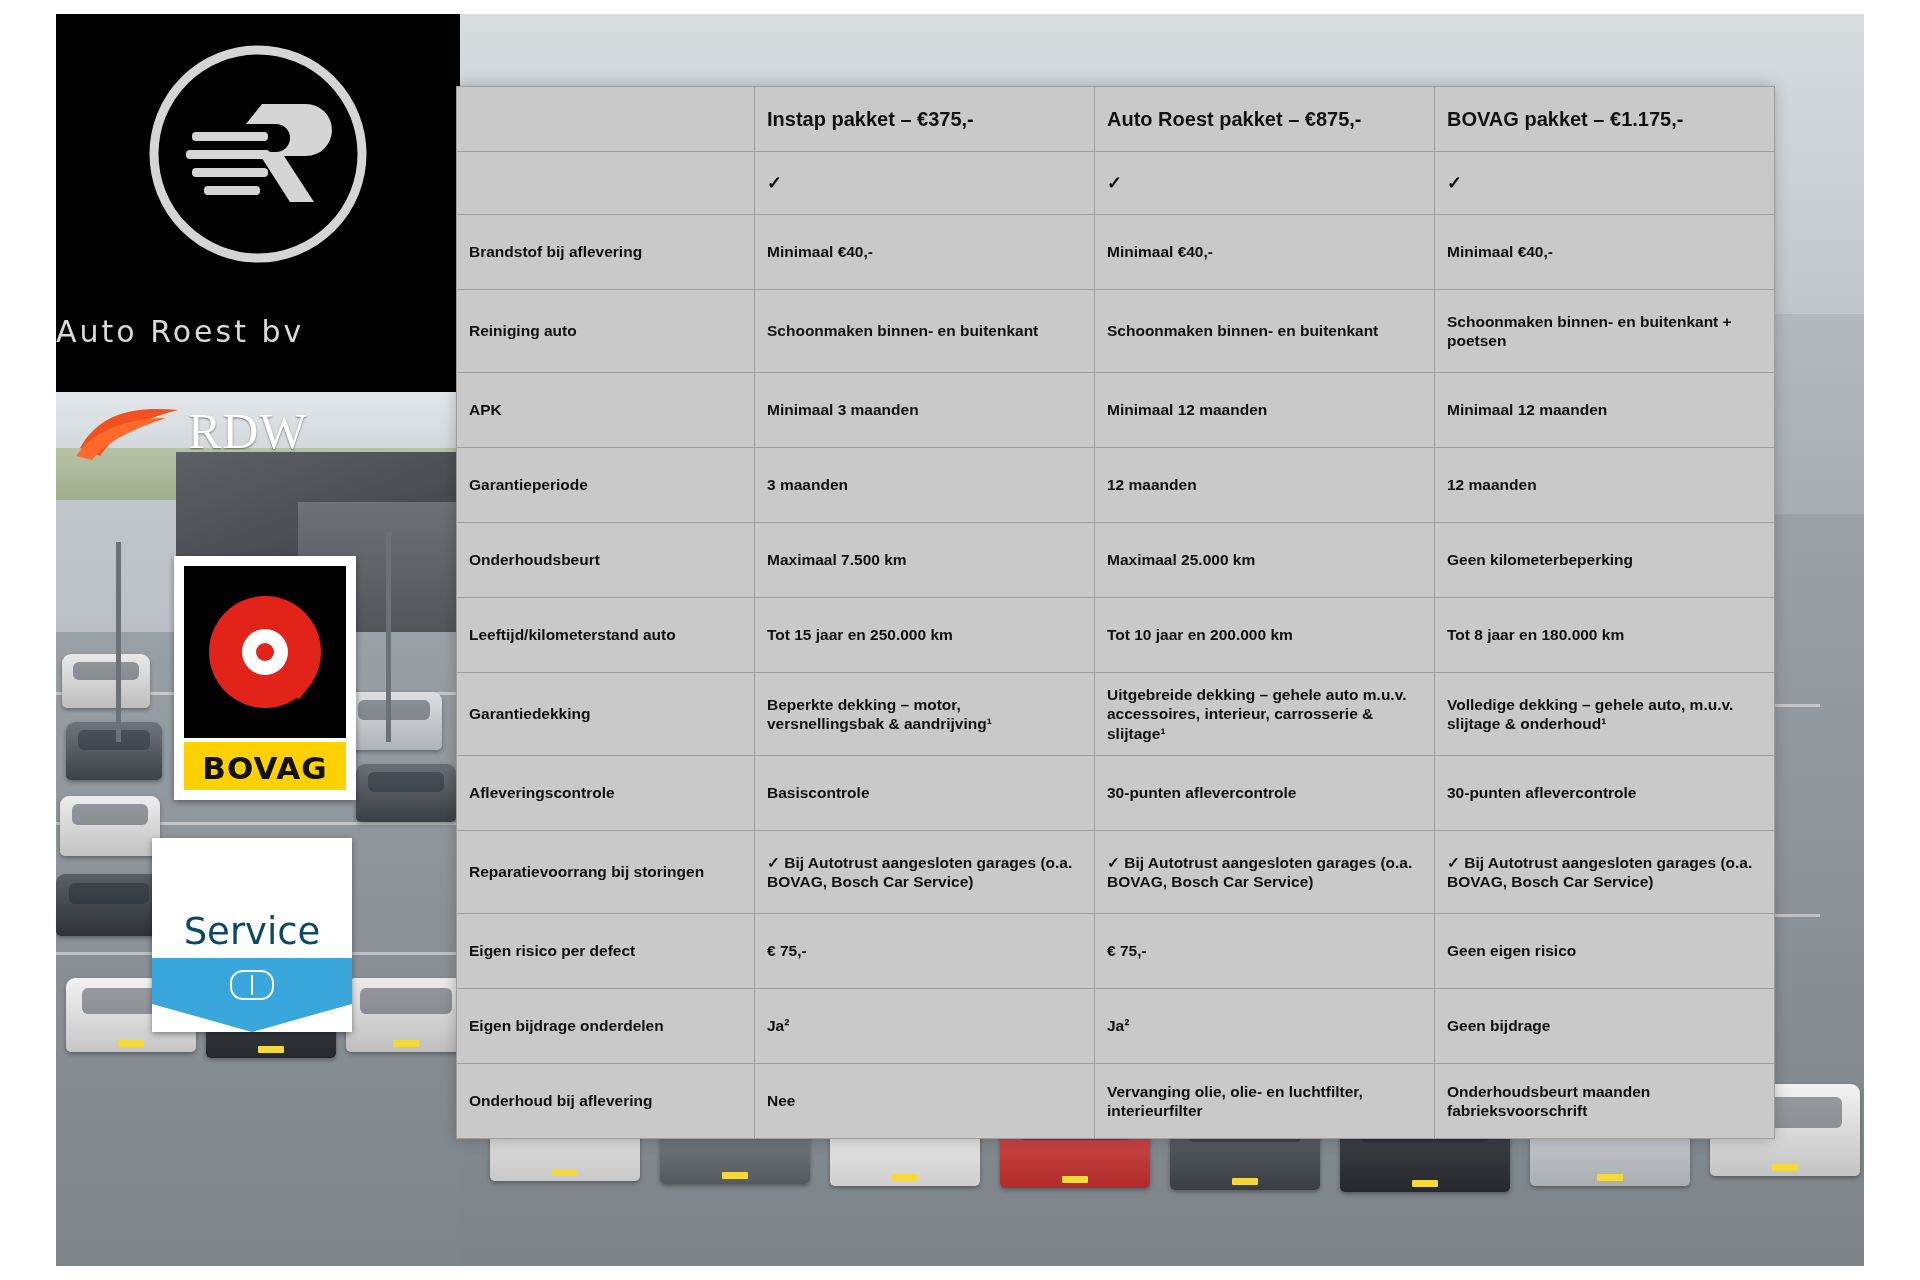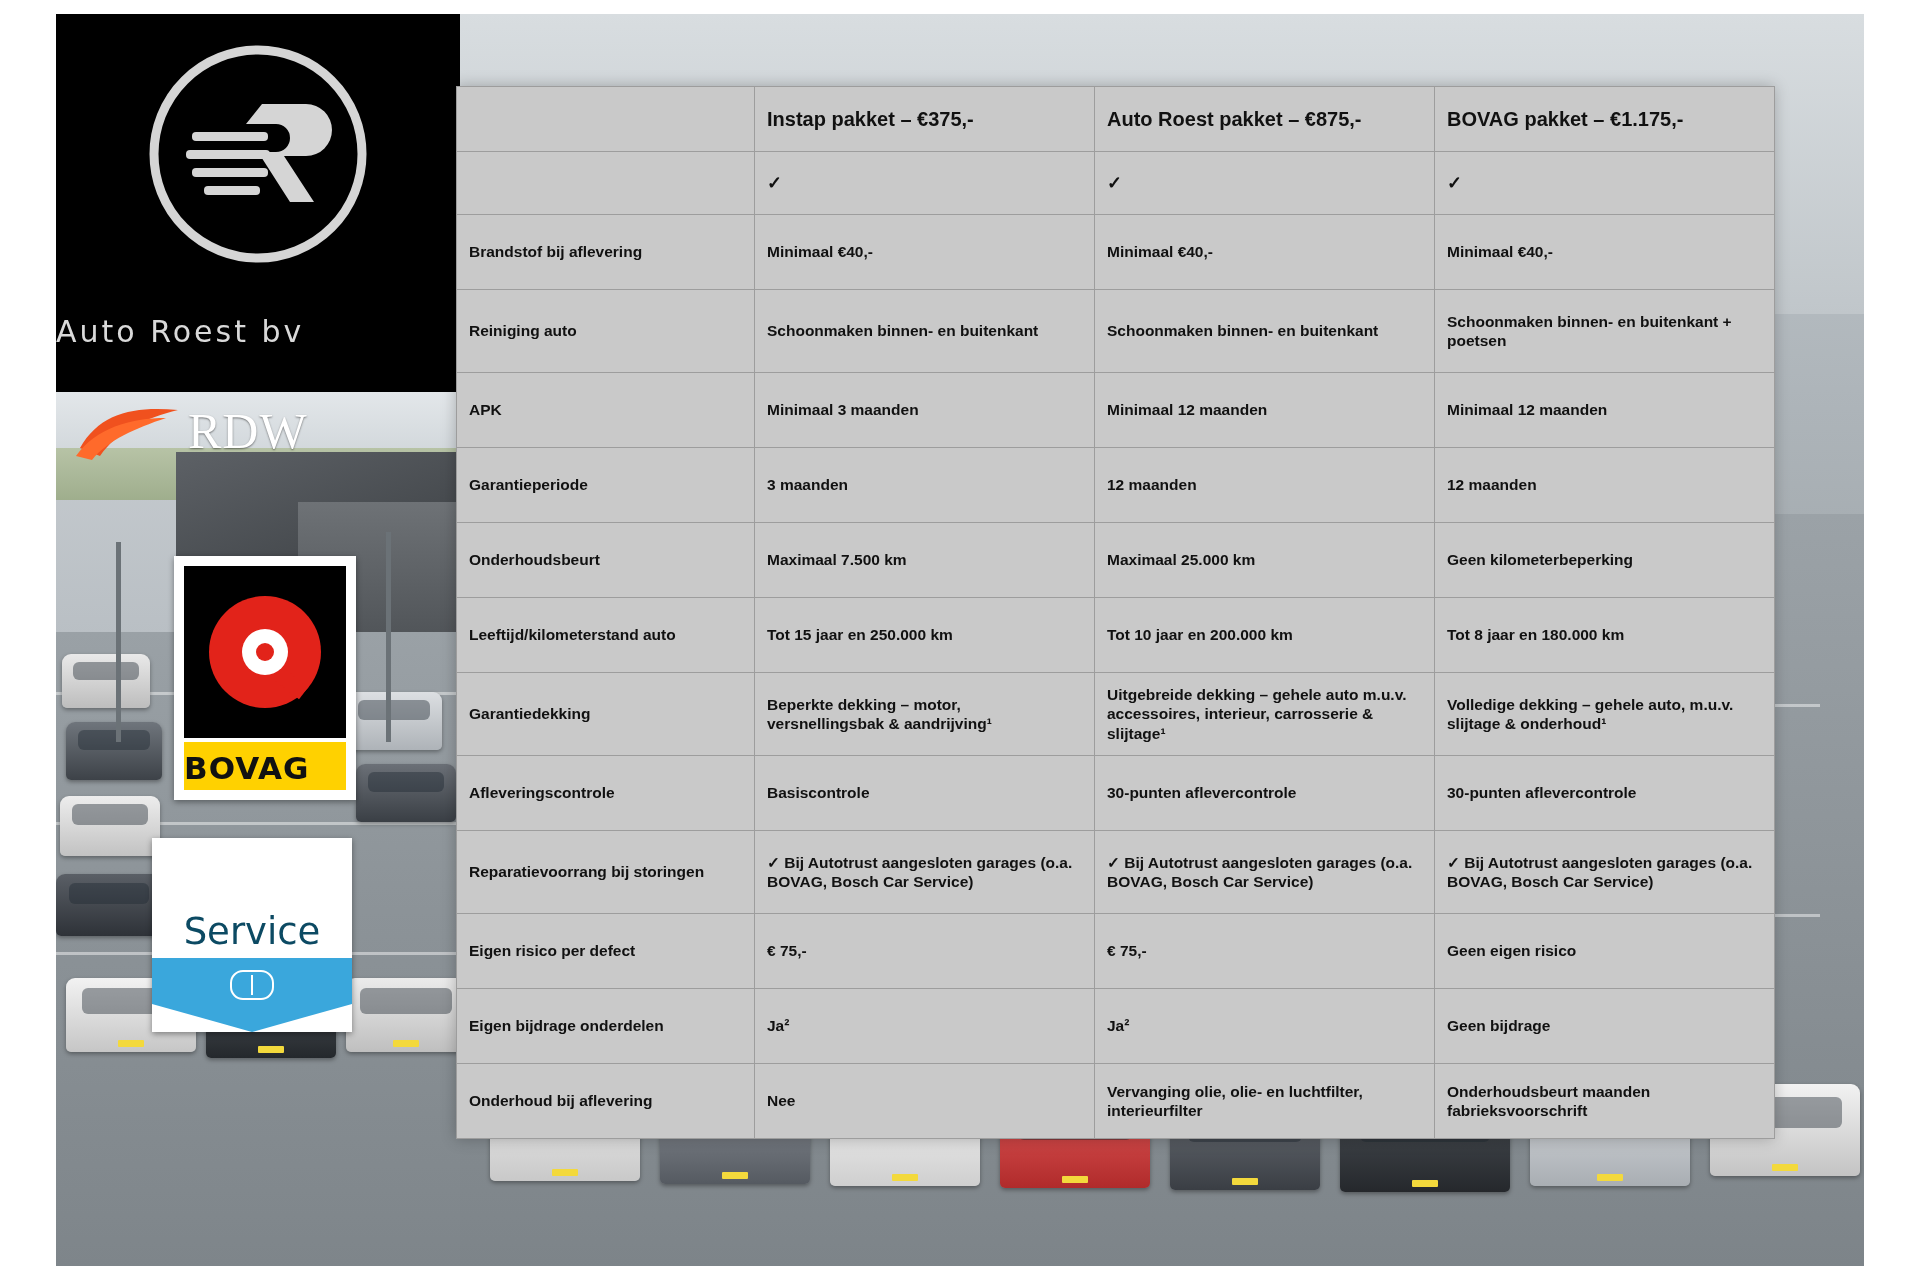--- a/index.html
+++ b/index.html
@@ -206,21 +206,21 @@
   .bovag-band {
     position: absolute;
     left: 10px; right: 10px;
     top: 186px;
     height: 48px;
     background: #ffd100;
   }
   .bovag-word {
     position: absolute;
     left: 0; right: 0; top: 8px;
-    text-align: left;
+    text-align: center;
     font-family: "DejaVu Sans", sans-serif;
     font-weight: bold;
     font-size: 31px;
     letter-spacing: 1px;
     color: #111111;
   }
 
   .badge-bosch {
     position: absolute;
     left: 96px;

